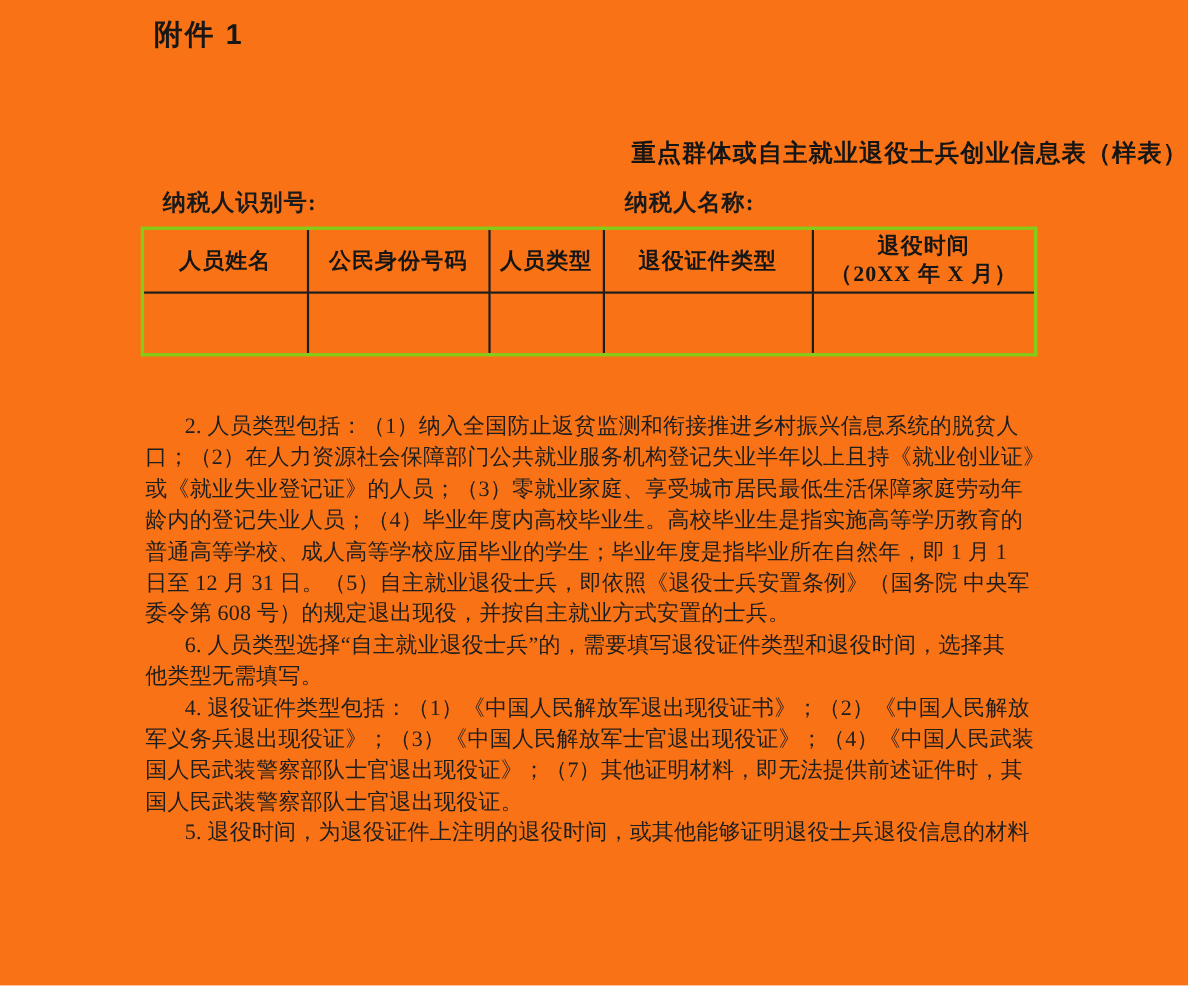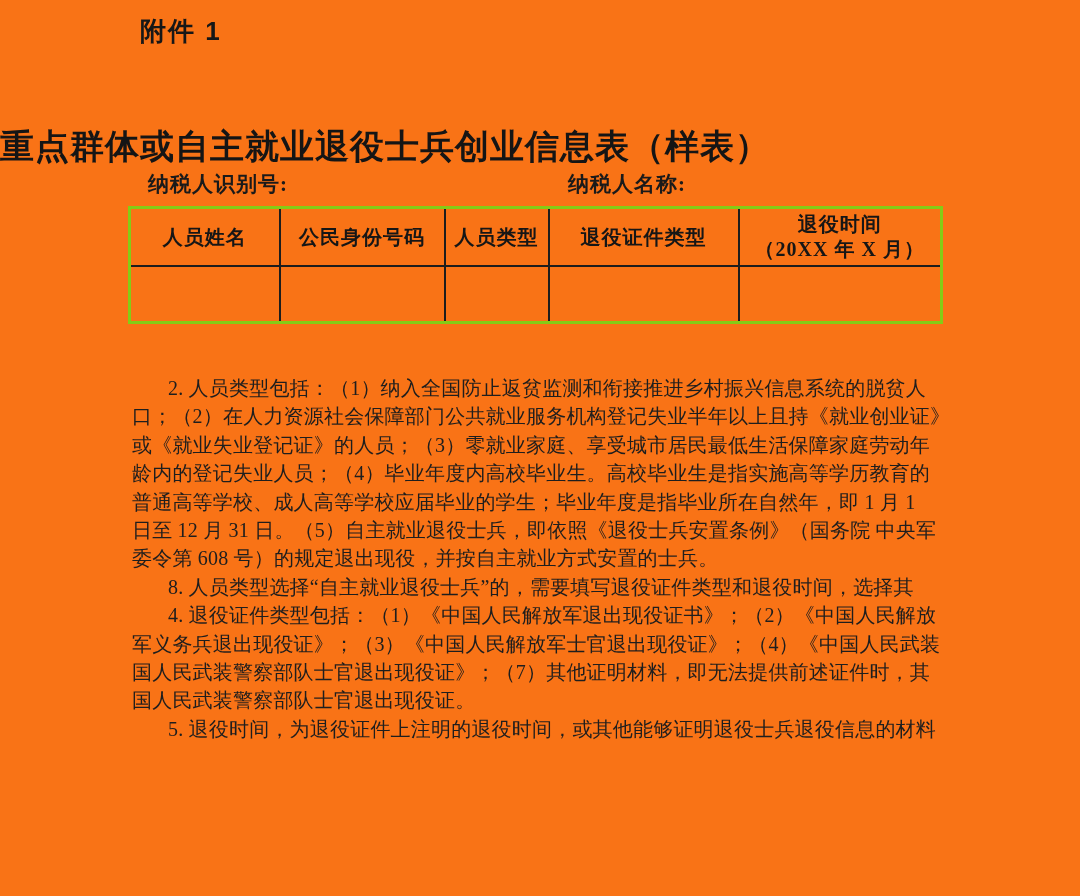--- a/index.html
+++ b/index.html
@@ -26,23 +26,23 @@
     font-weight: 700;
     letter-spacing: 2px;
     color: #171717;
   }
   .doc-title {
     position: absolute;
     left: 0;
     top: 124px;
     width: 1080px;
     margin: 0;
-    text-align: left;
+    text-align: right;
     font-family: "Liberation Sans", "DejaVu Sans", sans-serif;
-    font-size: 34px;
+    font-size: 22px;
     font-weight: 700;
     letter-spacing: 1px;
     color: #151515;
   }
   .field-label {
     position: absolute;
     top: 170px;
     font-size: 21px;
     font-weight: 700;
     letter-spacing: 1px;
@@ -142,21 +142,22 @@
   </table>
 
   <div class="notes">
     <div class="note-line indent">2. 人员类型包括：（1）纳入全国防止返贫监测和衔接推进乡村振兴信息系统的脱贫人</div>
     <div class="note-line">口；（2）在人力资源社会保障部门公共就业服务机构登记失业半年以上且持《就业创业证》</div>
     <div class="note-line">或《就业失业登记证》的人员；（3）零就业家庭、享受城市居民最低生活保障家庭劳动年</div>
     <div class="note-line">龄内的登记失业人员；（4）毕业年度内高校毕业生。高校毕业生是指实施高等学历教育的</div>
     <div class="note-line">普通高等学校、成人高等学校应届毕业的学生；毕业年度是指毕业所在自然年，即 1 月 1</div>
     <div class="note-line">日至 12 月 31 日。（5）自主就业退役士兵，即依照《退役士兵安置条例》（国务院 中央军</div>
     <div class="note-line">委令第 608 号）的规定退出现役，并按自主就业方式安置的士兵。</div>
-    <div class="note-line indent">8. 人员类型选择“自主就业退役士兵”的，需要填写退役证件类型和退役时间，选择其</div>
+    <div class="note-line indent">6. 人员类型选择“自主就业退役士兵”的，需要填写退役证件类型和退役时间，选择其</div>
+    <div class="note-line">他类型无需填写。</div>
     <div class="note-line indent">4. 退役证件类型包括：（1）《中国人民解放军退出现役证书》；（2）《中国人民解放</div>
     <div class="note-line">军义务兵退出现役证》；（3）《中国人民解放军士官退出现役证》；（4）《中国人民武装</div>
     <div class="note-line">国人民武装警察部队士官退出现役证》；（7）其他证明材料，即无法提供前述证件时，其</div>
     <div class="note-line">国人民武装警察部队士官退出现役证。</div>
     <div class="note-line indent">5. 退役时间，为退役证件上注明的退役时间，或其他能够证明退役士兵退役信息的材料</div>
   </div>
 
 </div>
 
 </body></html>

